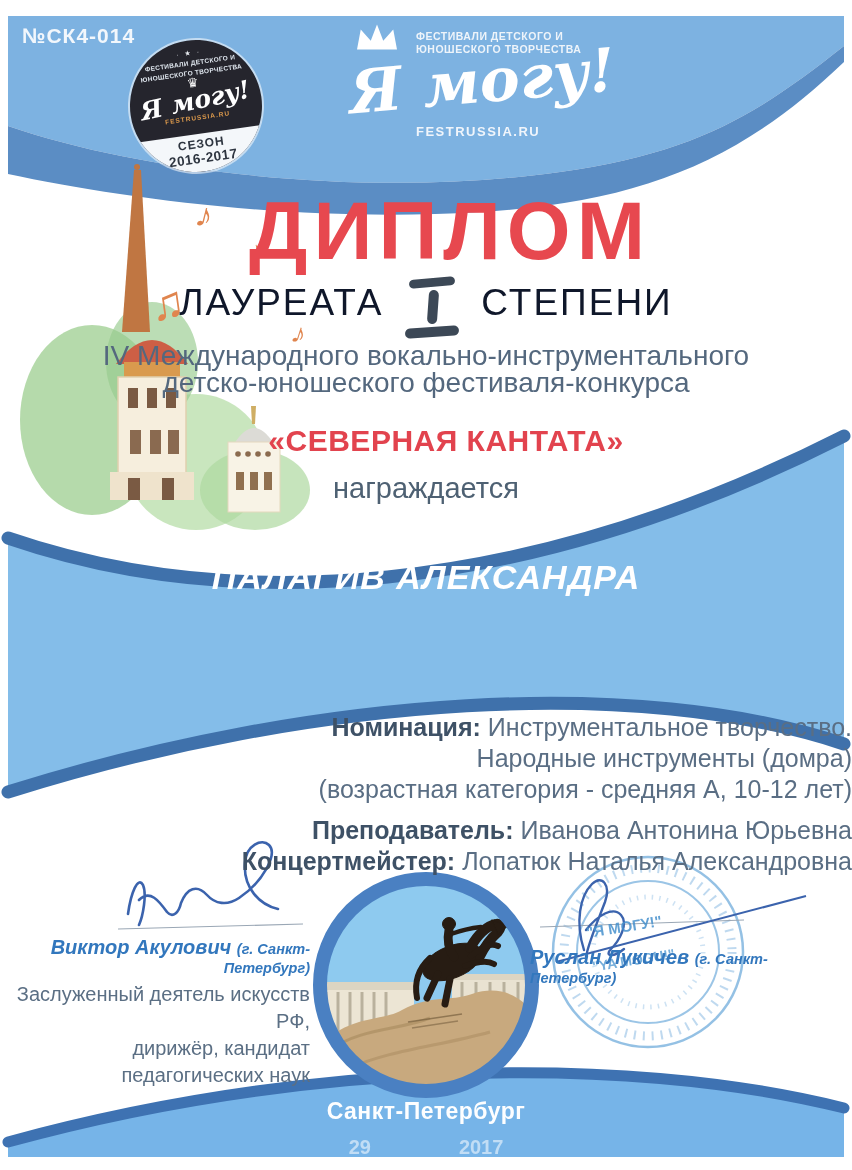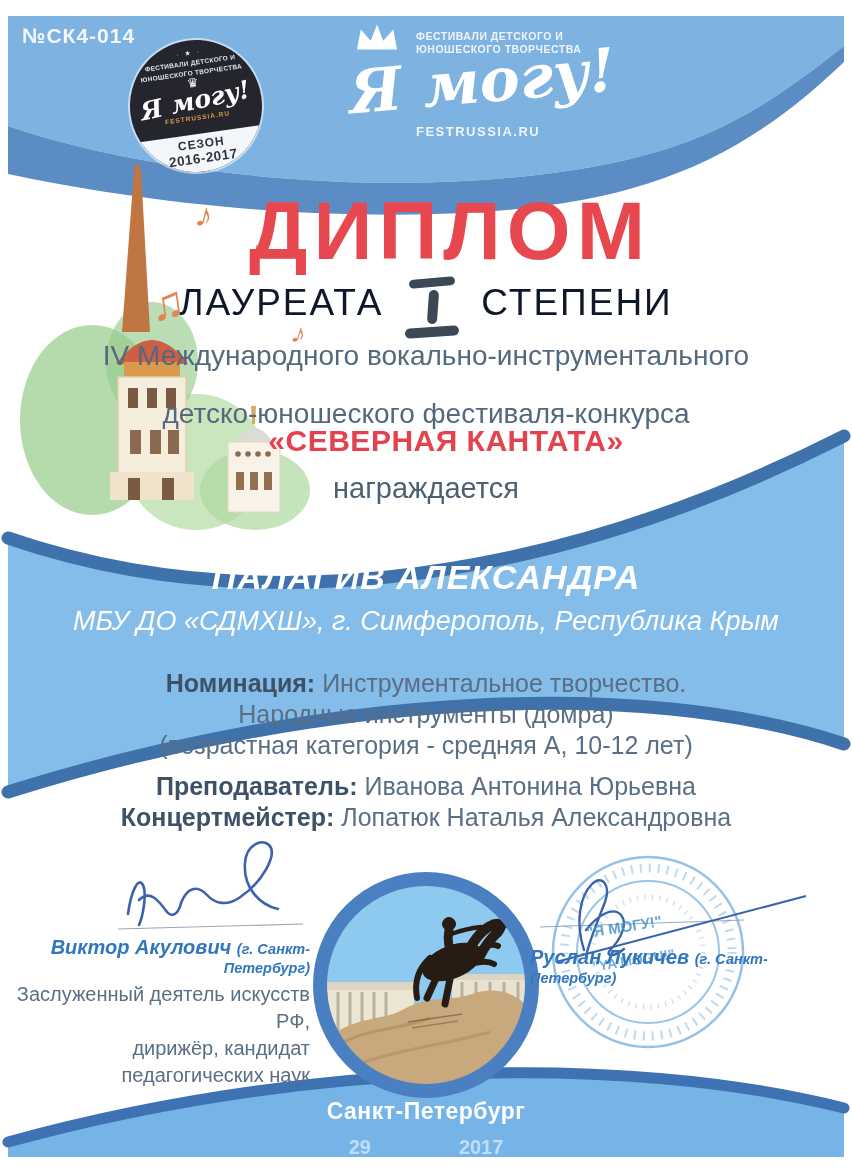--- a/index.html
+++ b/index.html
@@ -38,28 +38,28 @@
   .title{top:184px;font-size:82px;font-weight:bold;letter-spacing:6px;color:#e7484f;padding-left:24px;}
   .subtitle{top:274px;display:flex;justify-content:center;align-items:center;gap:20px;
             font-size:37px;color:#0f172a;letter-spacing:2px;}
   .numeral{position:relative;width:58px;height:58px;top:4px;}
   .numeral div{position:absolute;background:#3c4856;border-radius:5px;}
   .numeral .tb{width:46px;height:9px;left:6px;top:0;transform:rotate(-5deg);}
   .numeral .st{width:10px;height:34px;left:25px;top:12px;transform:rotate(4deg);}
   .numeral .bb{width:54px;height:10px;left:2px;top:49px;transform:rotate(-4deg);}
 
   .fest1{top:340px;font-size:28px;color:#54687e;}
-  .fest2{top:398px;font-size:28px;color:#54687e;}
+  .fest2{top:367px;font-size:28px;color:#54687e;}
   .festname{top:424px;font-size:30px;font-weight:bold;color:#e2434e;letter-spacing:.5px;padding-left:20px;}
   .awarded{top:472px;font-size:29px;color:#4e6173;}
 
   .recipient{top:558px;font-size:34px;font-weight:bold;font-style:italic;color:#ffffff;letter-spacing:1px;}
   .school{top:606px;font-size:27px;font-style:italic;color:#fefeff;}
 
-  .details{top:668px;font-size:25px;line-height:31px;color:#5a6e84;}
+  .details{top:712px;font-size:25px;line-height:31px;color:#5a6e84;text-align:right;}
   .details b{color:#3e5166;}
   .details .gap{height:10px;}
 
   
   .signer-left{left:12px;top:936px;width:298px;text-align:right;z-index:6;}
   .signer-right{left:530px;top:946px;width:315px;text-align:left;z-index:6;}
   .signer-name{font-size:20px;font-weight:bold;font-style:italic;color:#3277bd;}
   .signer-city{font-size:14.5px;font-weight:bold;font-style:italic;color:#3277bd;}
   .signer-cred{font-size:20px;line-height:27px;color:#5b6f84;margin-top:4px;}
 
@@ -238,21 +238,20 @@
     </span>
     <span>СТЕПЕНИ</span>
   </div>
 
   <div class="txt centered fest1">IV Международного вокально-инструментального</div>
   <div class="txt centered fest2">детско-юношеского фестиваля-конкурса</div>
   <div class="txt centered festname">«СЕВЕРНАЯ КАНТАТА»</div>
   <div class="txt centered awarded">награждается</div>
 
   <div class="txt centered recipient">ПАЛАГИВ АЛЕКСАНДРА</div>
-  <div class="txt centered school">МБУ ДО «СДМХШ», г. Симферополь, Республика Крым</div>
 
   <div class="txt centered details">
     <div><b>Номинация:</b><span> Инструментальное творчество.</span></div>
     <div>Народные инструменты (домра)</div>
     <div>(возрастная категория - средняя А, 10-12 лет)</div>
     <div class="gap"></div>
     <div><b>Преподаватель:</b><span> Иванова Антонина Юрьевна</span></div>
     <div><b>Концертмейстер:</b><span> Лопатюк Наталья Александровна</span></div>
   </div>
 

